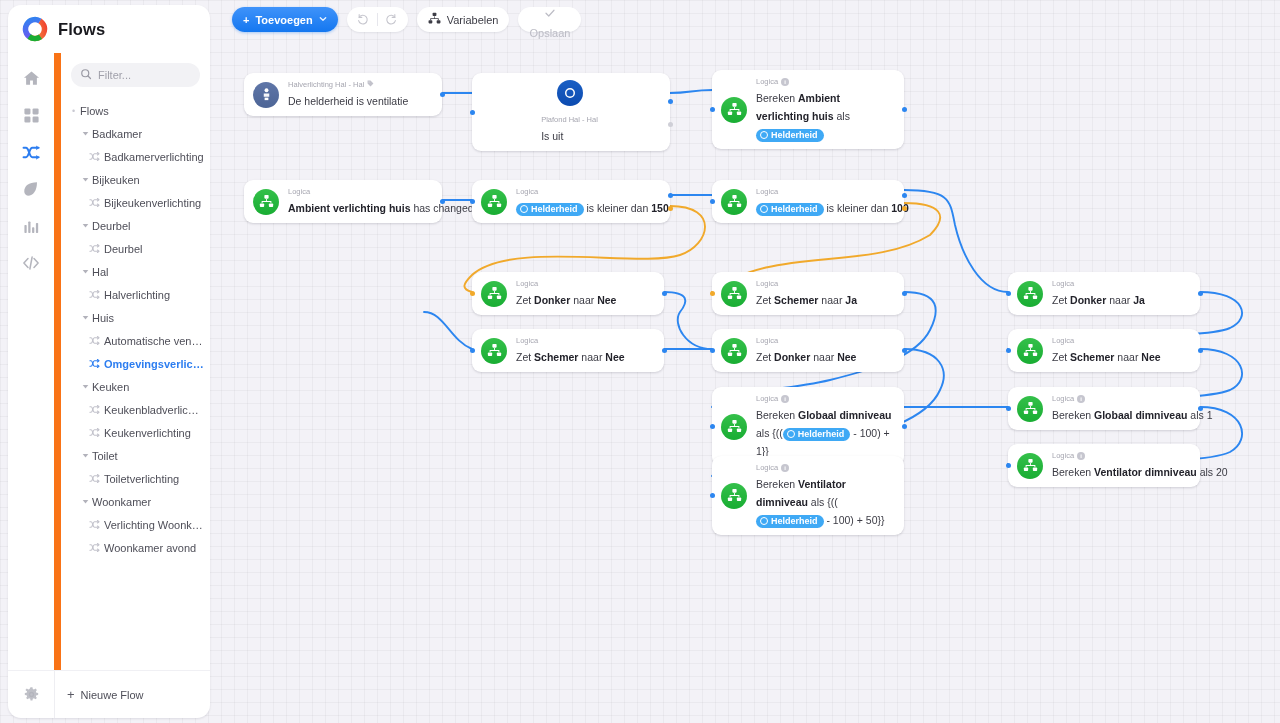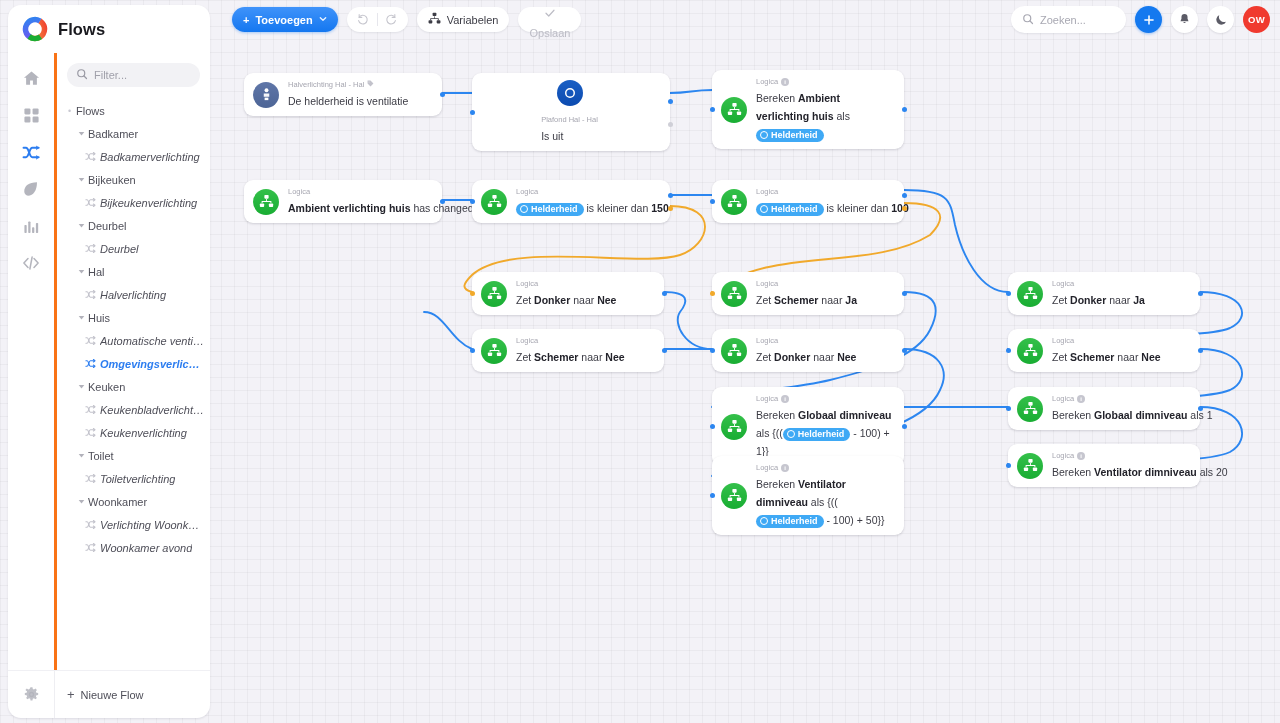--- a/index.html
+++ b/index.html
@@ -38,21 +38,21 @@
 
   .icon-rail {
     width: 46px; flex: 0 0 auto; display: flex; flex-direction: column;
     align-items: center; padding-top: 14px; gap: 15px;
   }
   .rail-icon { width: 22px; height: 22px; color: #b4b5bd; display:flex; align-items:center; justify-content:center; cursor:pointer; }
   .rail-icon.active { color: #2c7df0; }
   .rail-spacer { flex: 1 1 auto; }
 
   .tree-col {
-    flex: 1 1 auto; min-width: 0; border-left: 3px solid #f97316;
+    flex: 1 1 auto; min-width: 0; border-left: 7px solid #f97316;
     display: flex; flex-direction: column; padding-top: 10px;
   }
   .filter-wrap { padding: 0 10px 8px 10px; }
   .filter-box {
     display: flex; align-items: center; gap: 6px;
     background: #f2f2f5; border-radius: 14px; height: 24px;
     padding: 0 9px;
   }
   .filter-box svg { width: 12px; height: 12px; color: #9a9aa4; flex:0 0 auto; }
   .filter-box input {
@@ -69,21 +69,21 @@
   }
   .tree-row .caret {
     width: 13px; flex: 0 0 auto; display: flex; align-items: center; justify-content: center;
     color: #b2b2bb; font-size: 7px;
   }
   .tree-row .flow-ico { width: 15px; flex: 0 0 auto; color: #c2c2cb; display:flex; align-items:center; }
   .tree-row .flow-ico svg { width: 11px; height: 11px; }
   .tree-row .lbl { overflow: hidden; text-overflow: ellipsis; }
   .tree-row.lvl0 { padding-left: 6px; }
   .tree-row.lvl1 { padding-left: 18px; }
-  .tree-row.lvl2 { padding-left: 28px; font-style: italic; }
+  .tree-row.lvl2 { padding-left: 28px; }
   .tree-row.selected .lbl { color: #2c7df0; font-weight: 600; }
   .tree-row.selected .flow-ico { color: #2c7df0; }
   .tree-row.dot .caret { font-size: 9px; color: #c9c9d2; }
 
   .panel-footer {
     flex: 0 0 auto; height: 48px; display: flex; align-items: center;
     border-top: 1px solid #f0f0f4;
   }
   .footer-gear { width: 46px; display:flex; align-items:center; justify-content:center; color:#b4b5bd; cursor:pointer; }
   .footer-new {
@@ -527,48 +527,20 @@
       <div class="pill disabled">
         <span>
           <svg viewBox="0 0 24 24" width="12" height="12" fill="none" stroke="currentColor" stroke-width="2.4" stroke-linecap="round" stroke-linejoin="round">
               <path d="M4 12.5 9.5 18 20 6.5"></path>
             </svg>
         </span>
         <span>Opslaan</span>
       </div>
     </div>
 
-    <div class="tb-right">
-      <div class="search-pill">
-        <span>
-          <svg viewBox="0 0 24 24" fill="none" stroke="currentColor" stroke-width="2.4" stroke-linecap="round">
-              <circle cx="10.5" cy="10.5" r="7"></circle>
-              <path d="M16 16l5 5"></path>
-            </svg>
-        </span>
-        <input value="" placeholder="Zoeken..." style="">
-      </div>
-      <div class="circ-btn blue">
-        <svg viewBox="0 0 24 24" width="14" height="14" fill="none" stroke="currentColor" stroke-width="2.6" stroke-linecap="round">
-            <path d="M12 5v14M5 12h14"></path>
-          </svg>
-      </div>
-      <div class="circ-btn">
-        <svg viewBox="0 0 24 24" width="13" height="13" fill="currentColor">
-            <path d="M12 2a5.6 5.6 0 0 0-5.6 5.6v3.2L4.6 15.2h14.8l-1.8-4.4V7.6A5.6 5.6 0 0 0 12 2Z"></path>
-            <path d="M9.7 16.8a2.4 2.4 0 0 0 4.6 0Z"></path>
-          </svg>
-      </div>
-      <div class="circ-btn">
-        <svg viewBox="0 0 24 24" width="14" height="14" fill="currentColor">
-            <path d="M20.5 14.8A8.6 8.6 0 0 1 9.2 3.5 8.6 8.6 0 1 0 20.5 14.8Z"></path>
-          </svg>
-      </div>
-      <div class="avatar">OW</div>
-    </div>
   </div>
 
   <div class="canvas">
     <svg id="edges">
       <g fill="none" stroke-width="1.9" stroke-linecap="round">
 
         <path d="M232 53 H262" stroke="#2c86f0"></path>
         <path d="M460 53 C480 53 482 50 502 50" stroke="#2c86f0"></path>
 
         <path d="M232 160 H262" stroke="#2c86f0"></path>

